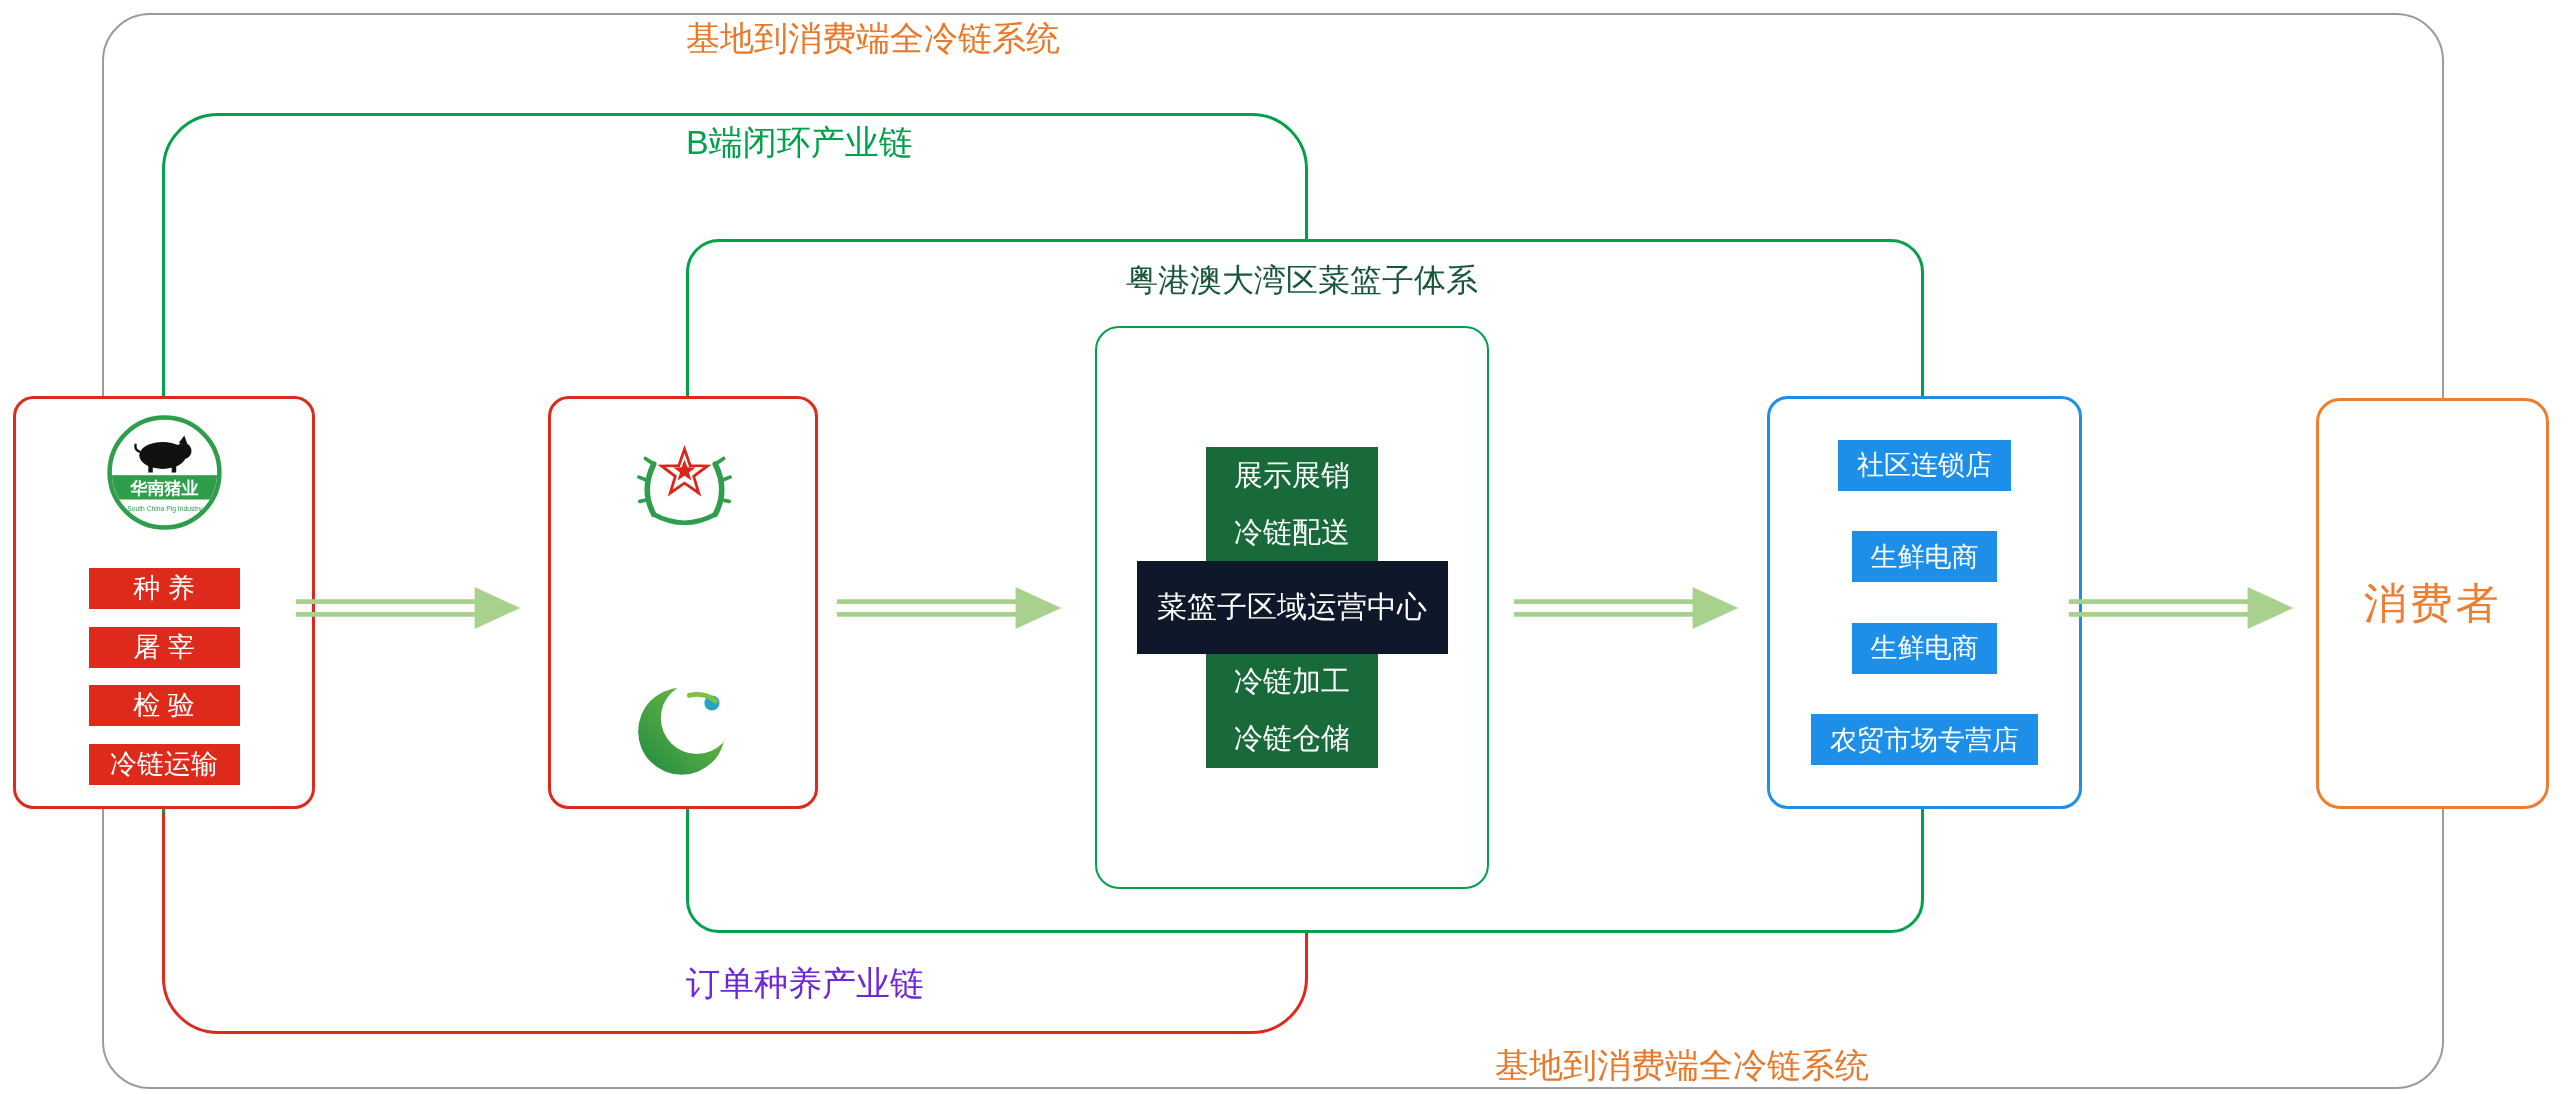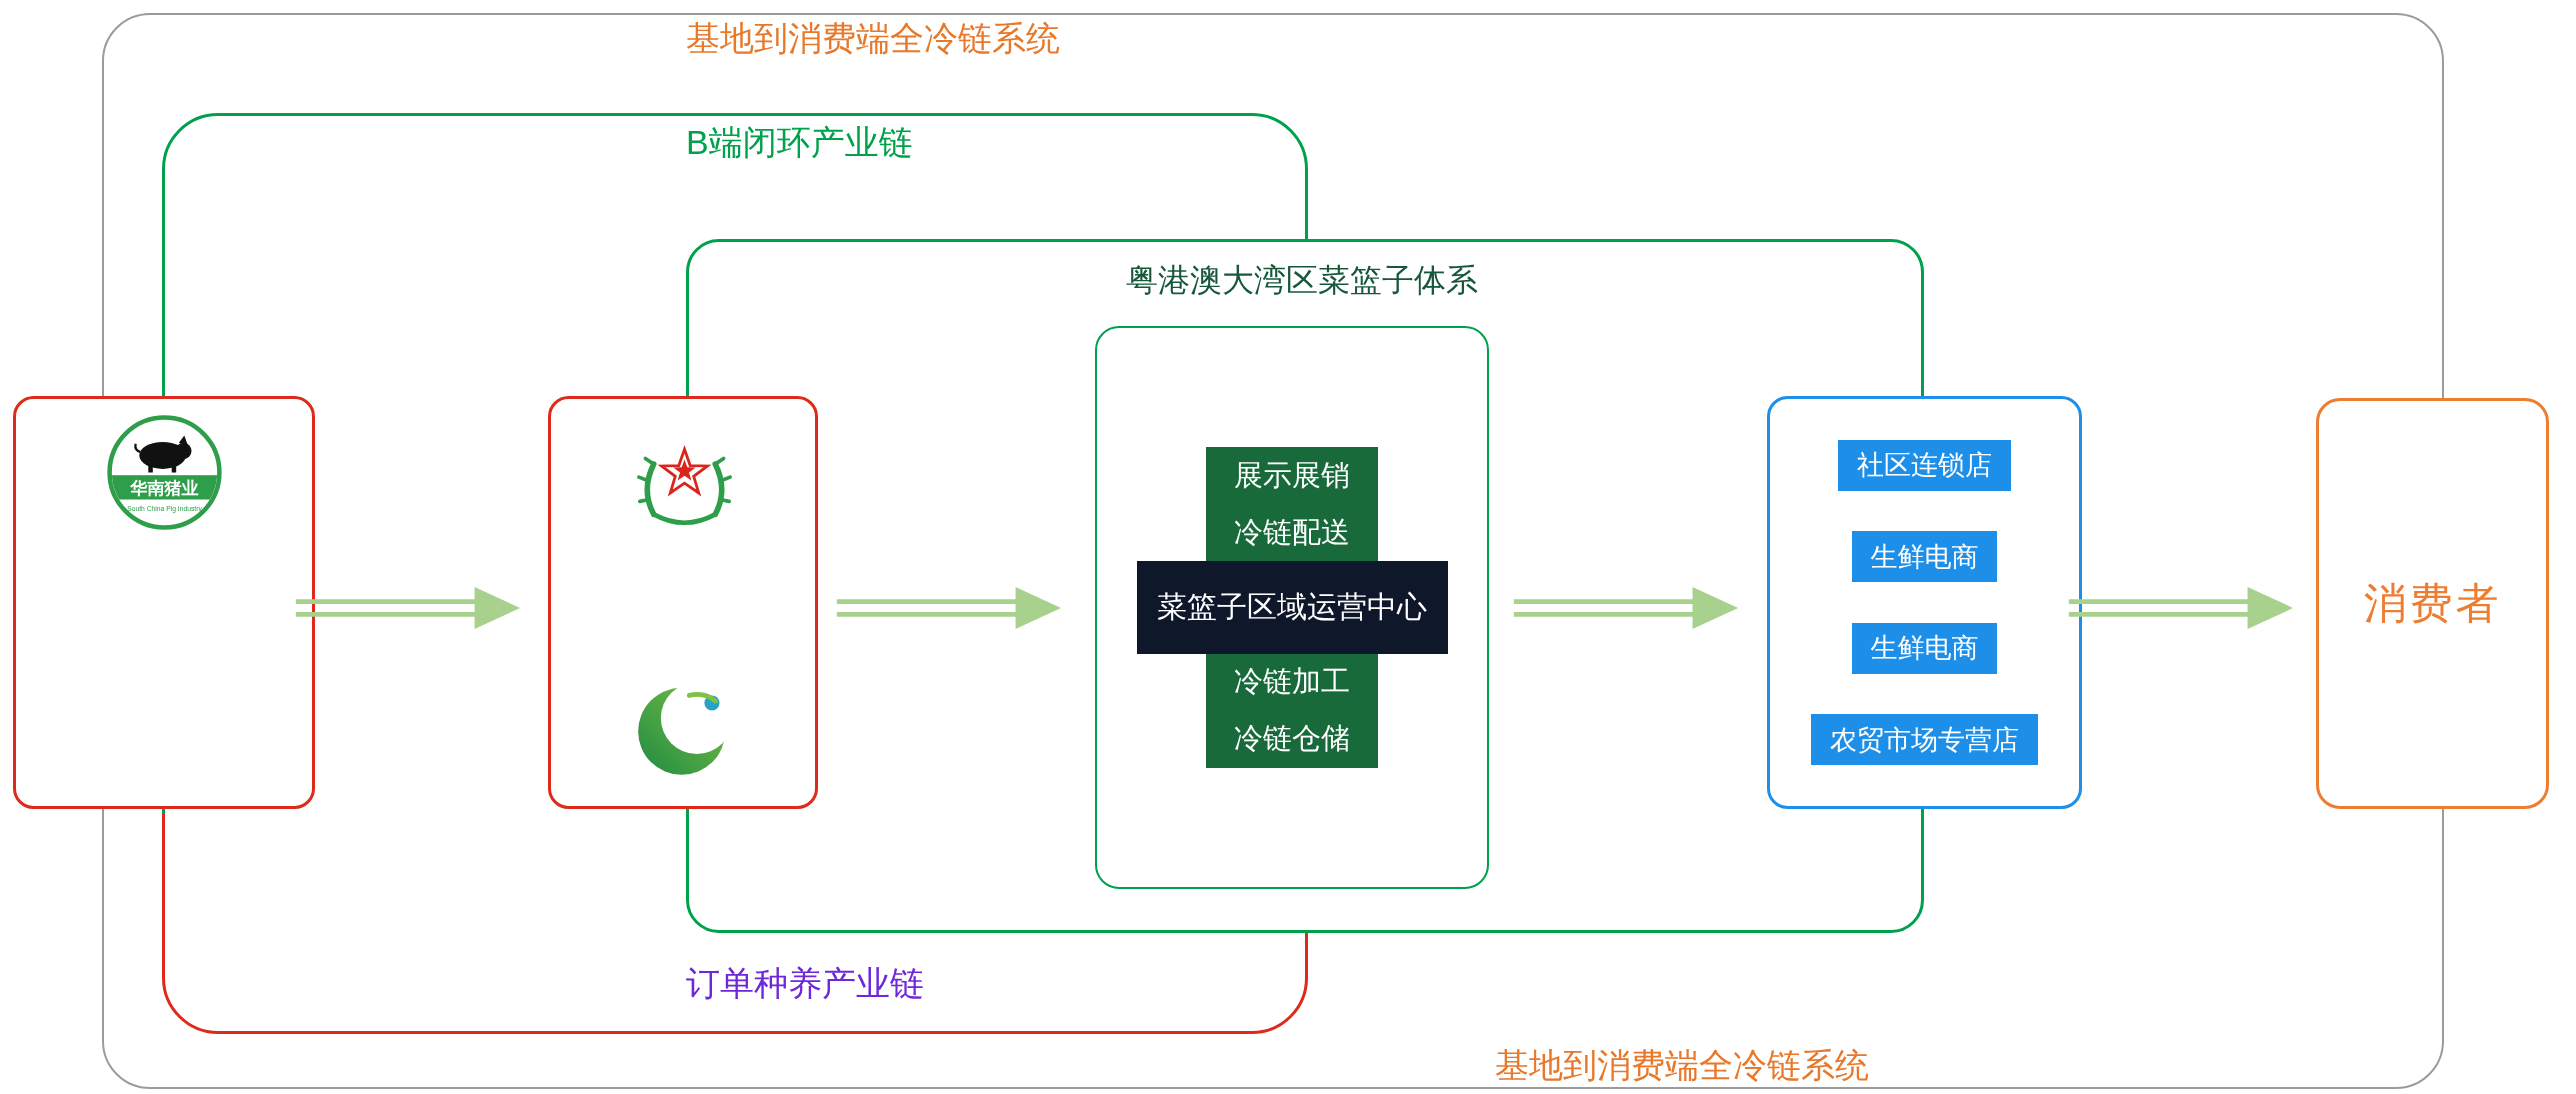--- a/index.html
+++ b/index.html
@@ -111,20 +111,26 @@
       <path d="M38 42 q-7 -2 -5 -9" stroke="#111111" stroke-width="2.5" fill="none"></path>
       <clipPath id="logoclip">
           <circle cx="65" cy="65" r="58.5"></circle>
         </clipPath>
       <g clip-path="url(#logoclip)">
         <rect x="4" y="68" width="122" height="27" fill="#2E9E4A"></rect>
       </g>
       <text x="65" y="89" text-anchor="middle" font-size="19" font-weight="bold" fill="#ffffff">华南猪业</text>
       <text x="65" y="108" text-anchor="middle" font-size="7.5" fill="#2E9E4A">South China Pig Industry</text>
     </svg>
+    <div class="supplier-items">
+      <div class="ritem">种 养</div>
+      <div class="ritem">屠 宰</div>
+      <div class="ritem">检 验</div>
+      <div class="ritem">冷链运输</div>
+    </div>
   </div>
 
   <div class="abs cert">
     <svg class="emblem" viewBox="0 0 130 130" xmlns="http://www.w3.org/2000/svg">
       <path d="M32 96 Q18 70 32 42" stroke="#2E9E4A" stroke-width="6" fill="none" stroke-linecap="round"></path>
       <path d="M98 96 Q112 70 98 42" stroke="#2E9E4A" stroke-width="6" fill="none" stroke-linecap="round"></path>
       <path d="M32 96 Q65 114 98 96" stroke="#2E9E4A" stroke-width="5" fill="none" stroke-linecap="round"></path>
       <path d="M32 42 l-9 -6 M26 60 l-10 -4 M27 80 l-10 2" stroke="#2E9E4A" stroke-width="4" stroke-linecap="round"></path>
       <path d="M98 42 l9 -6 M104 60 l10 -4 M103 80 l10 2" stroke="#2E9E4A" stroke-width="4" stroke-linecap="round"></path>
       <polygon points="65,26 71.1,43.6 89.7,44 74.9,55.2 80.3,73 65,62.4 49.7,73 55.1,55.2 40.3,44 58.9,43.6" fill="#ffffff" stroke="#D9251C" stroke-width="3"></polygon>

